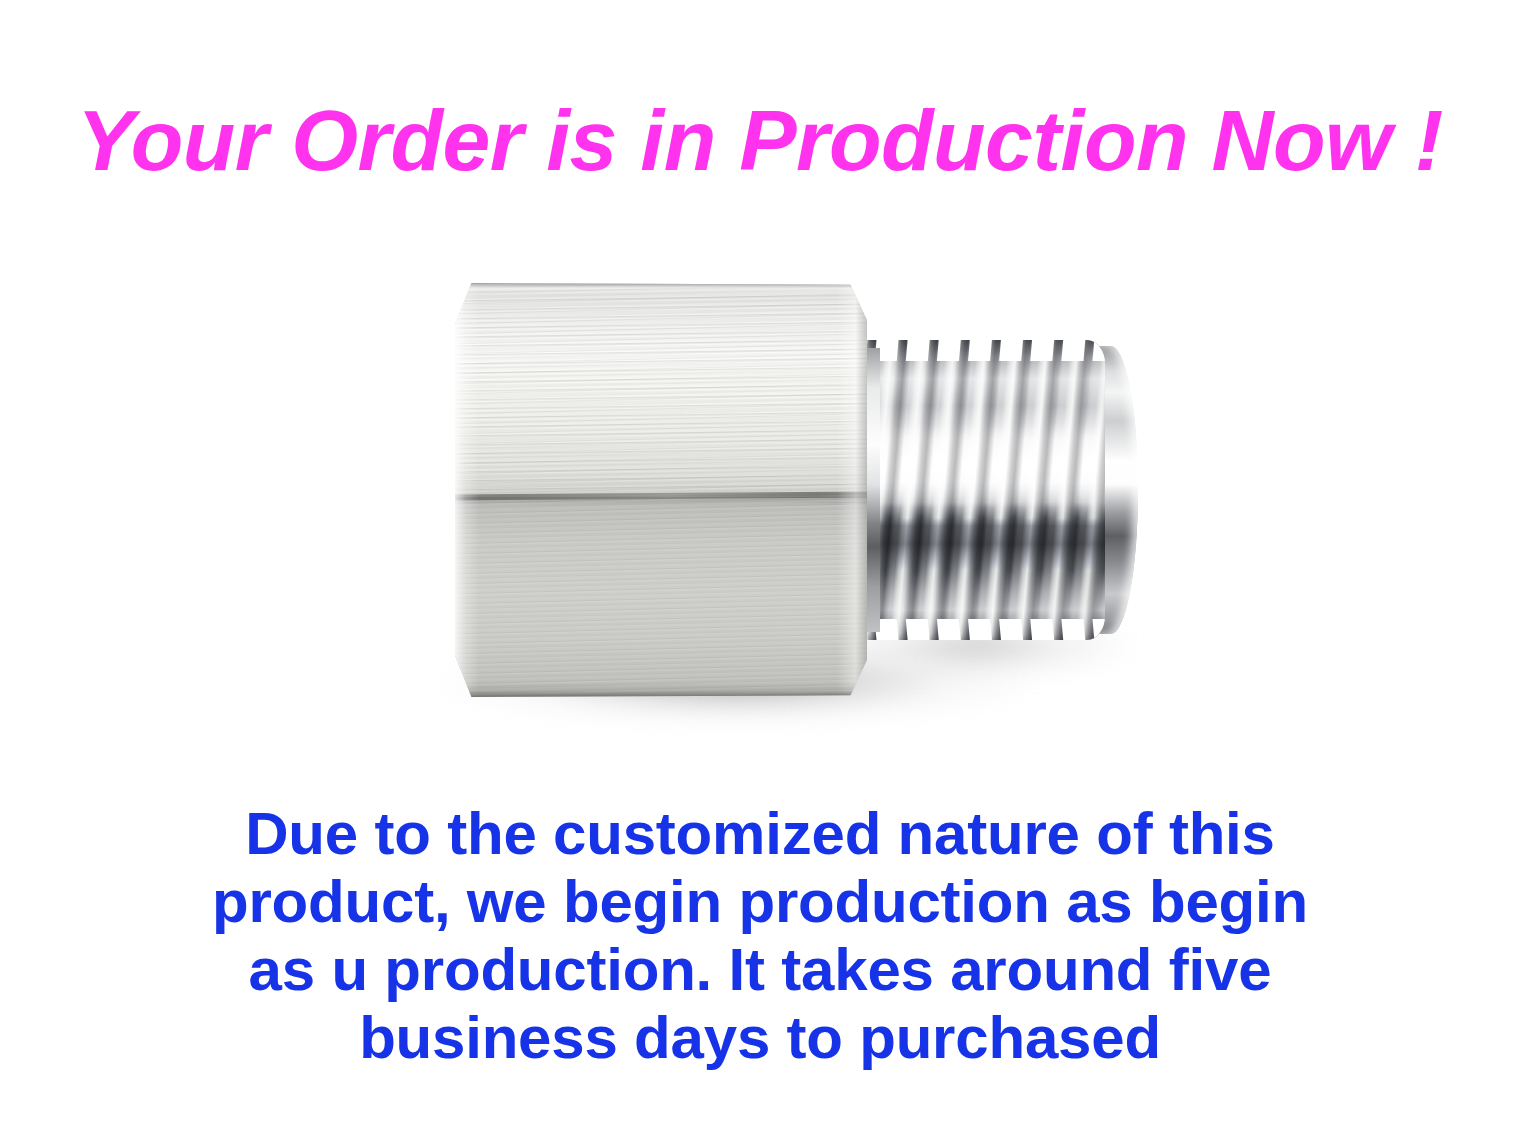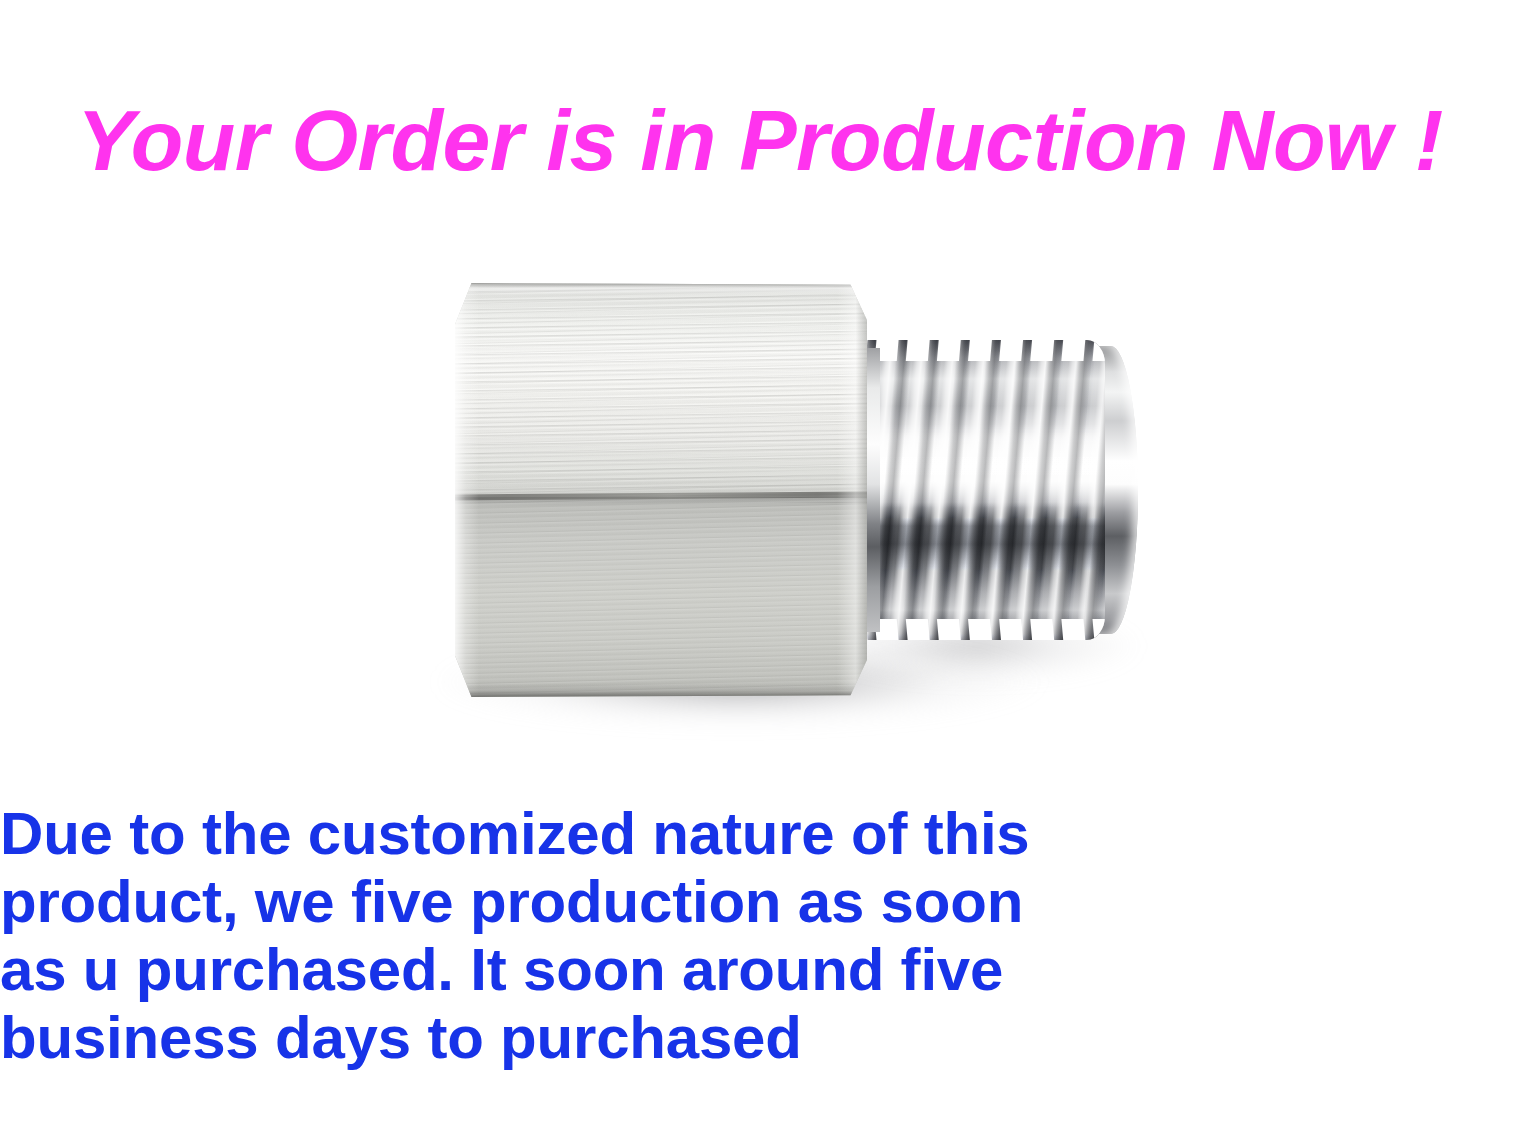--- a/index.html
+++ b/index.html
@@ -358,20 +358,21 @@
       rgba(150,150,147,0.35) 45%,
       rgba(255,255,255,0.00) 100%);
   }
 
   
   .body-copy {
     position: absolute;
     left: 0;
     top: 800px;
     width: 1520px;
+    text-align: center;
     font-family: "Liberation Sans Narrow", "Liberation Sans", "DejaVu Sans", sans-serif;
     font-weight: bold;
     font-size: 60px;
     line-height: 68px;
     letter-spacing: -0.2px;
     color: #1733e8;
   }
   .body-copy .line { display: block; white-space: nowrap; }
 </style>
 </head>
@@ -406,18 +407,18 @@
       <div class="hex-chamfer-left"></div>
       <div class="hex-chamfer-right"></div>
       <div class="hex-top-bevel"></div>
       <div class="hex-bottom-bevel"></div>
     </div>
 
   </div>
 
   <div class="body-copy">
     <span class="line">Due to the customized nature of this</span>
-    <span class="line">product, we five production as soon</span>
-    <span class="line">as u purchased. It soon around five</span>
+    <span class="line">product, we begin production as begin</span>
+    <span class="line">as u production. It takes around five</span>
     <span class="line">business days to purchased</span>
   </div>
 
 </div>
 
 </body></html>

